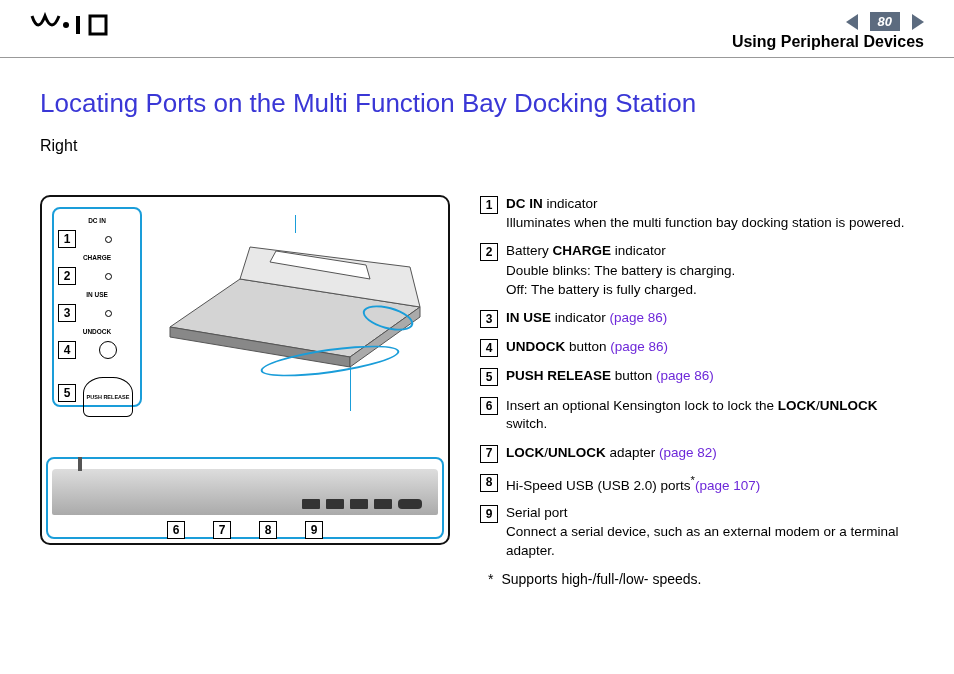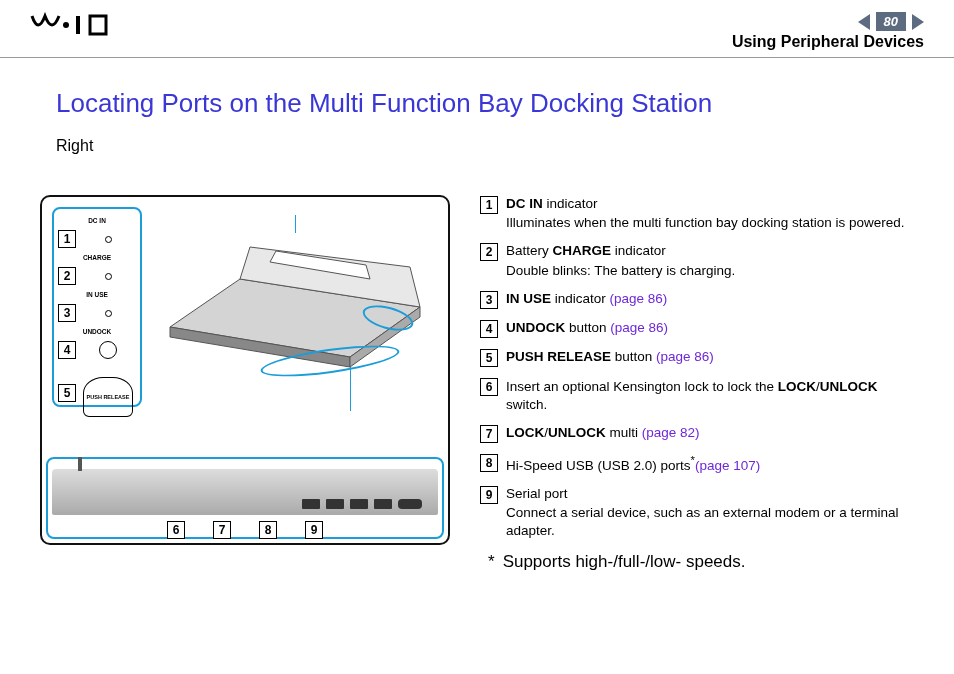--- a/index.html
+++ b/index.html
@@ -15,21 +15,21 @@
     justify-content: space-between;
     align-items: flex-start;
     padding: 12px 30px 6px 30px;
     border-bottom: 1px solid #999;
   }
   .logo svg { display: block; }
   .header-right { text-align: right; }
   .page-nav {
     display: flex;
     align-items: center;
-    gap: 6px;
+    gap: 12px;
     justify-content: flex-end;
     margin-bottom: 2px;
   }
   .nav-arrow {
     width: 0; height: 0;
     border-top: 8px solid transparent;
     border-bottom: 8px solid transparent;
     cursor: pointer;
   }
   .nav-prev { border-right: 12px solid #5c6b7f; }
@@ -47,21 +47,20 @@
     font-size: 16px;
   }
   .content {
     display: flex;
     padding: 28px 40px 10px 40px;
     gap: 30px;
   }
   .full-title {
     padding: 0 40px;
     margin-top: 30px;
-    margin-left: 16px;
   }
   .title {
     color: #3a37d6;
     font-size: 26px;
     font-weight: normal;
     margin-bottom: 18px;
   }
   .subtitle {
     font-size: 16px;
     font-weight: normal;
@@ -159,21 +158,21 @@
     display: flex;
     gap: 8px;
     margin-bottom: 10px;
     align-items: flex-start;
   }
   .legend-item .num-box { margin-top: 1px; }
   .legend-text { flex: 1; }
   .legend-text .sub { margin-left: 0; margin-top: 1px; }
   .link { color: #6d28d9; cursor: pointer; }
   .footnote {
-    font-size: 17px;
+    font-size: 14px;
     margin-top: 6px;
     padding-left: 20px;
     text-indent: -12px;
   }
   .footnote .ast { margin-right: 8px; }
   .highlight-oval1 {
     position:absolute; border:2px solid #1a9dd9; border-radius:50%;
     width:52px; height:22px; top:100px; left:212px; transform:rotate(15deg);
   }
   .highlight-oval2 {
@@ -289,20 +288,21 @@
       <div class="legend-text">
         <div><b>DC IN</b><span> indicator</span></div>
         <div class="sub">Illuminates when the multi function bay docking station is powered.</div>
       </div>
     </div>
     <div class="legend-item">
       <span class="num-box">2</span>
       <div class="legend-text">
         <div><span>Battery </span><b>CHARGE</b><span> indicator</span></div>
         <div class="sub">Double blinks: The battery is charging.</div>
+        <div class="sub">Off: The battery is fully charged.</div>
       </div>
     </div>
     <div class="legend-item">
       <span class="num-box">3</span>
       <div class="legend-text">
         <b>IN USE</b><span> indicator </span><span class="link">(page 86)</span>
       </div>
     </div>
     <div class="legend-item">
       <span class="num-box">4</span>
@@ -318,21 +318,21 @@
     </div>
     <div class="legend-item">
       <span class="num-box">6</span>
       <div class="legend-text">
         <div class="sub"><span>Insert an optional Kensington lock to lock the </span><b>LOCK</b><span>/</span><b>UNLOCK</b><span> switch.</span></div>
       </div>
     </div>
     <div class="legend-item">
       <span class="num-box">7</span>
       <div class="legend-text">
-        <b>LOCK</b><span>/</span><b>UNLOCK</b><span> multi </span><span class="link">(page 82)</span>
+        <b>LOCK</b><span>/</span><b>UNLOCK</b><span> adapter </span><span class="link">(page 82)</span>
       </div>
     </div>
     <div class="legend-item">
       <span class="num-box">8</span>
       <div class="legend-text">
         <span>Hi-Speed USB (USB 2.0) ports</span><sup>*</sup><span class="link">(page 107)</span>
       </div>
     </div>
     <div class="legend-item">
       <span class="num-box">9</span>

